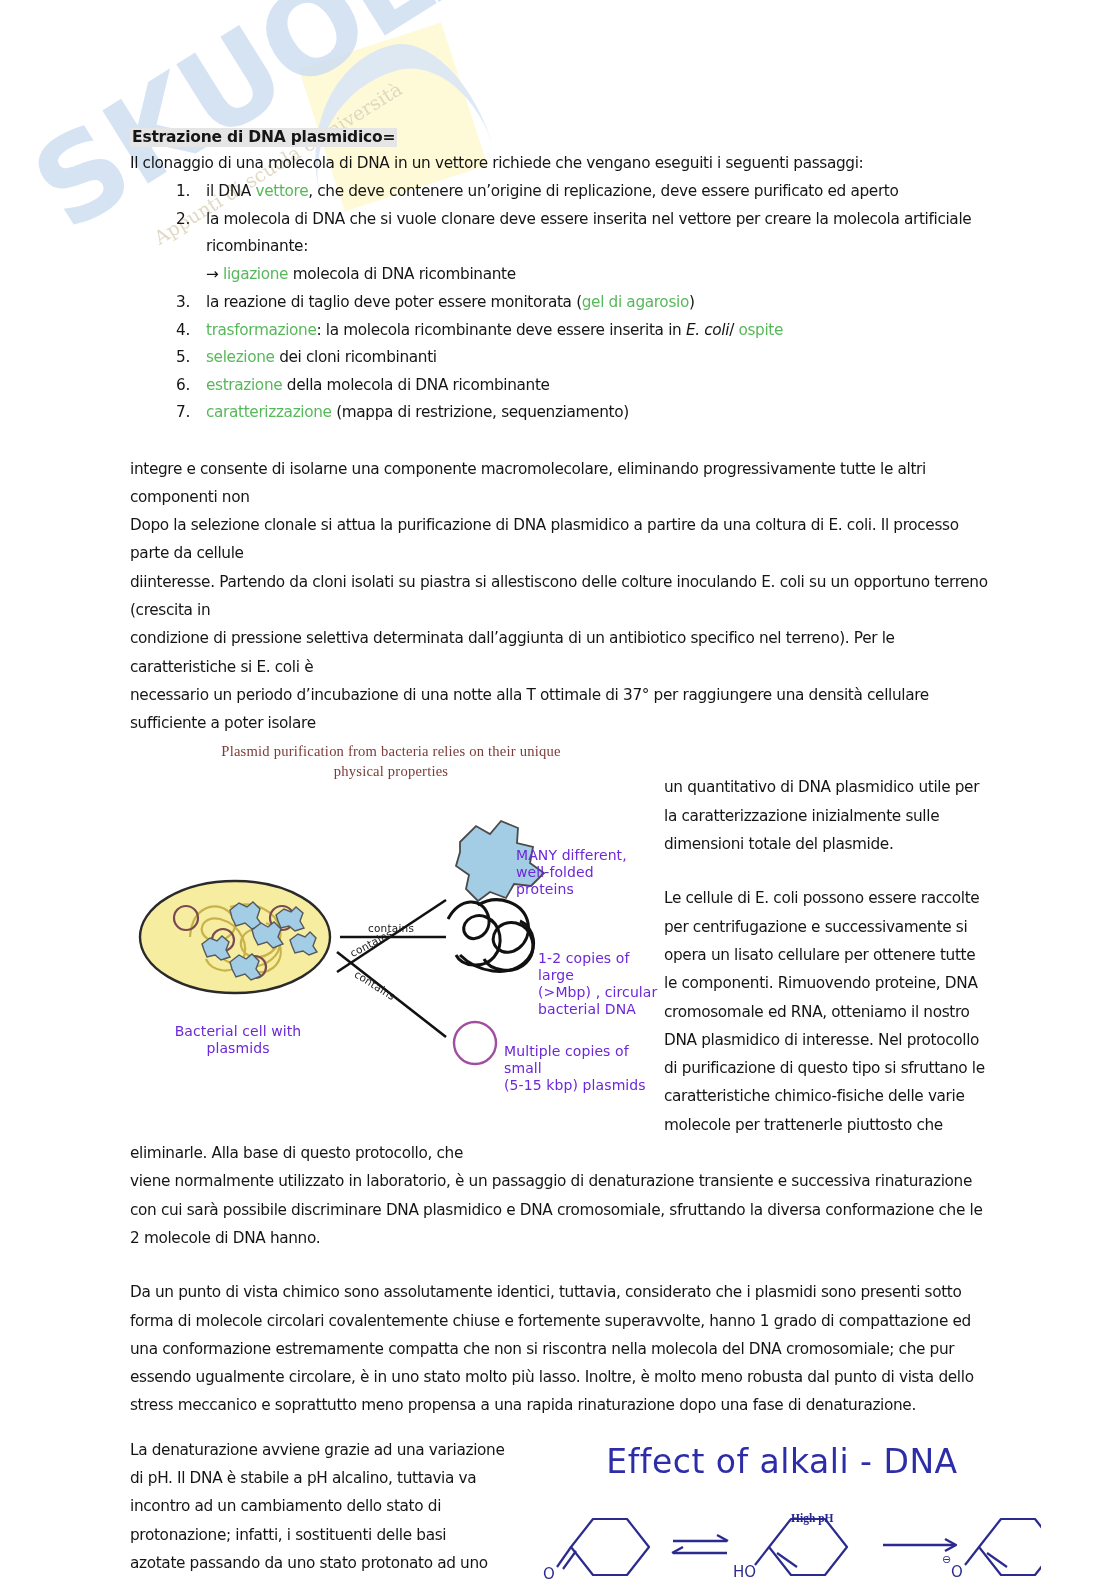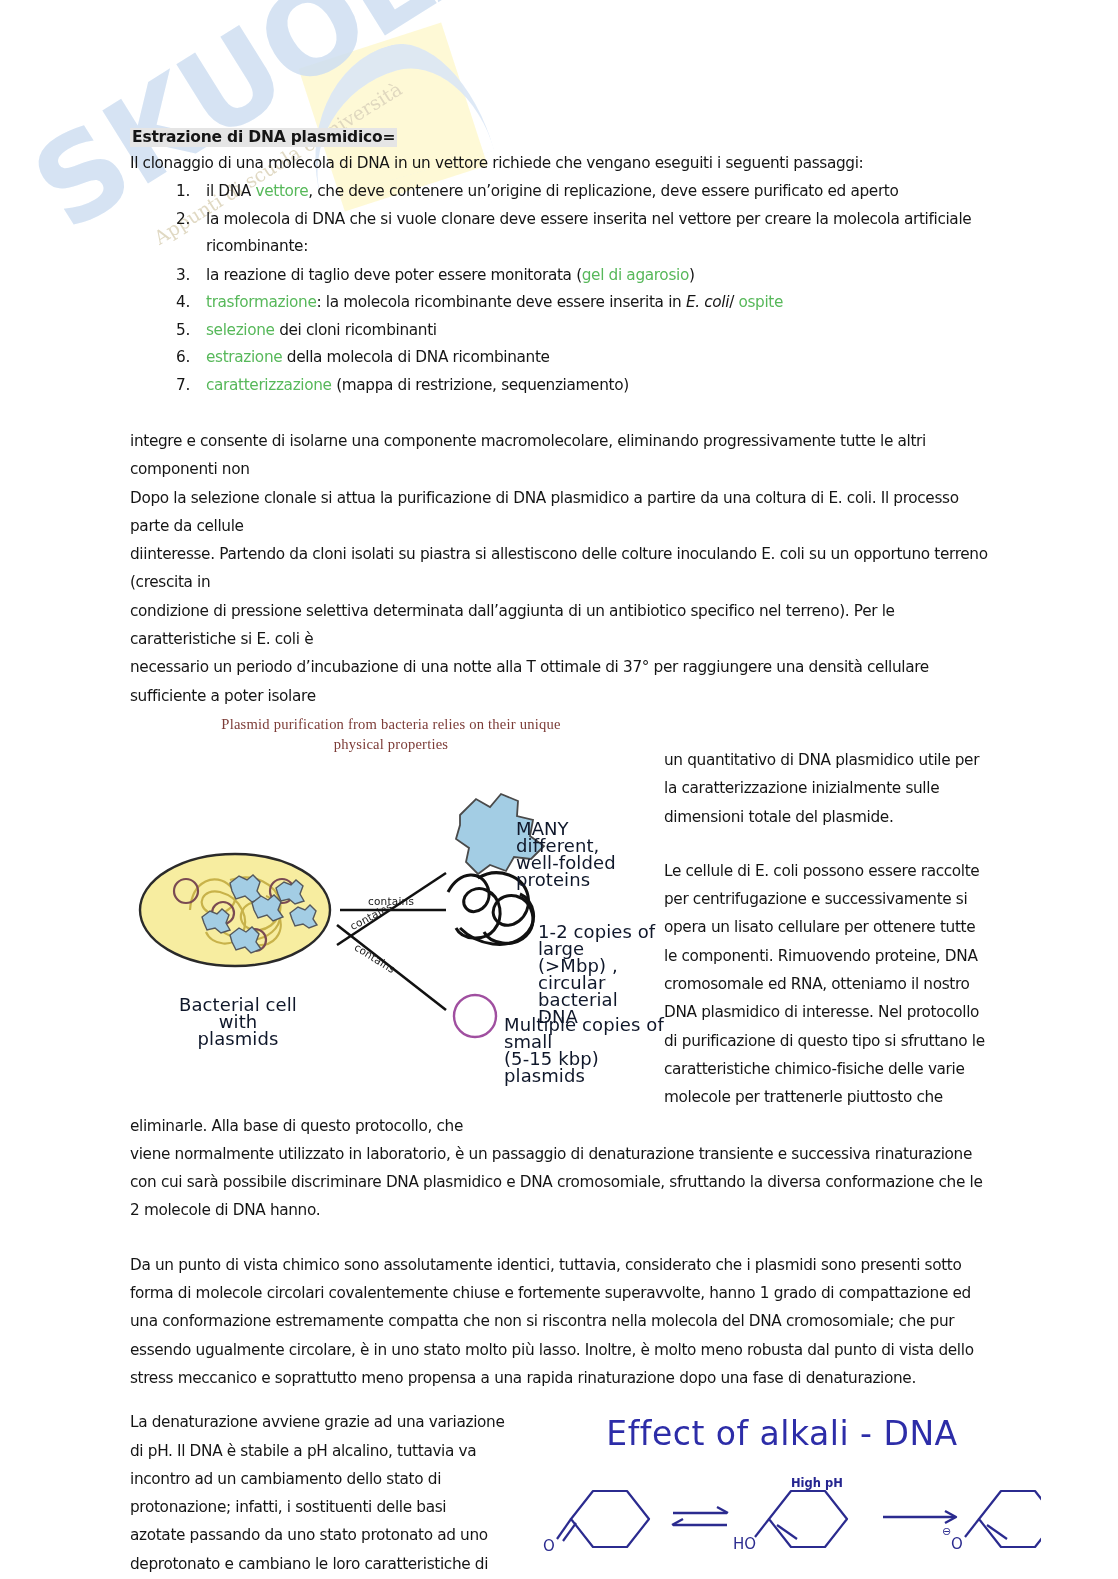--- a/index.html
+++ b/index.html
@@ -139,22 +139,22 @@
     color: #7c3b36;
     text-align: center;
     line-height: 20px;
     letter-spacing: .2px;
     margin-bottom: 6px;
   }
   .fig-body { position: relative; height: 322px; }
 
   .hand {
     font-family: "DejaVu Sans", sans-serif;
-    font-size: 18px;
-    color: #0f172a;
+    font-size: 14px;
+    color: #6d28d9;
     line-height: 17px;
     letter-spacing: .1px;
   }
   .hand-small {
     font-family: "DejaVu Sans", sans-serif;
     font-size: 10.5px;
     color: #1a1a1a;
     letter-spacing: .2px;
   }
 
@@ -211,20 +211,23 @@
     <li>
       <span class="num">1.</span>
       <span>il DNA </span><span class="grn">vettore</span><span>, che deve contenere un’origine di replicazione, deve essere purificato ed aperto</span>
     </li>
     <li>
       <span class="num">2.</span>
       <span>la molecola di DNA che si vuole clonare deve essere inserita nel vettore per creare la molecola artificiale ricombinante:</span>
     </li>
   </ol>
 
+  <div class="sub-arrow">
+    <span>→ </span><span class="grn">ligazione</span><span> molecola di DNA ricombinante</span>
+  </div>
 
   <ol class="steps">
     <li>
       <span class="num">3.</span>
       <span>la reazione di taglio deve poter essere monitorata (</span><span class="grn">gel di agarosio</span><span>)</span>
     </li>
     <li>
       <span class="num">4.</span>
       <span class="grn">trasformazione</span><span>: la molecola ricombinante deve essere inserita in </span><span class="ital">E. coli</span><span>/ </span><span class="grn">ospite</span>
     </li>
@@ -366,18 +369,18 @@
           <polygon points="448,62 470,34 504,34 526,62 504,90 470,90"></polygon>
           <line x1="456" y1="68" x2="476" y2="82"></line>
           <line x1="448" y1="62" x2="434" y2="80"></line>
         </g>
         <text x="12" y="94" font-family="DejaVu Sans, sans-serif" font-size="15" fill="#2b2b8f">O</text>
         <text x="202" y="92" font-family="DejaVu Sans, sans-serif" font-size="15" fill="#2b2b8f">HO</text>
         <text x="420" y="92" font-family="DejaVu Sans, sans-serif" font-size="15" fill="#2b2b8f">O</text>
         <text x="411" y="78" font-family="DejaVu Sans, sans-serif" font-size="11" fill="#2b2b8f">⊖</text>
         <text x="364" y="48" font-family="DejaVu Sans, sans-serif" font-size="12" font-weight="bold" fill="#25258f"><tspan x="High pH"></tspan></text>
       </svg>
-      <div class="rxn-label" style="position:absolute; left:268px; top:68px;">High pH</div>
+      <div class="rxn-label" style="position:absolute; left:268px; top:76px;font-family:Liberation Serif, serif;">High pH</div>
 
     </div>
   </div>
 
 </div>
 
 </body></html>

